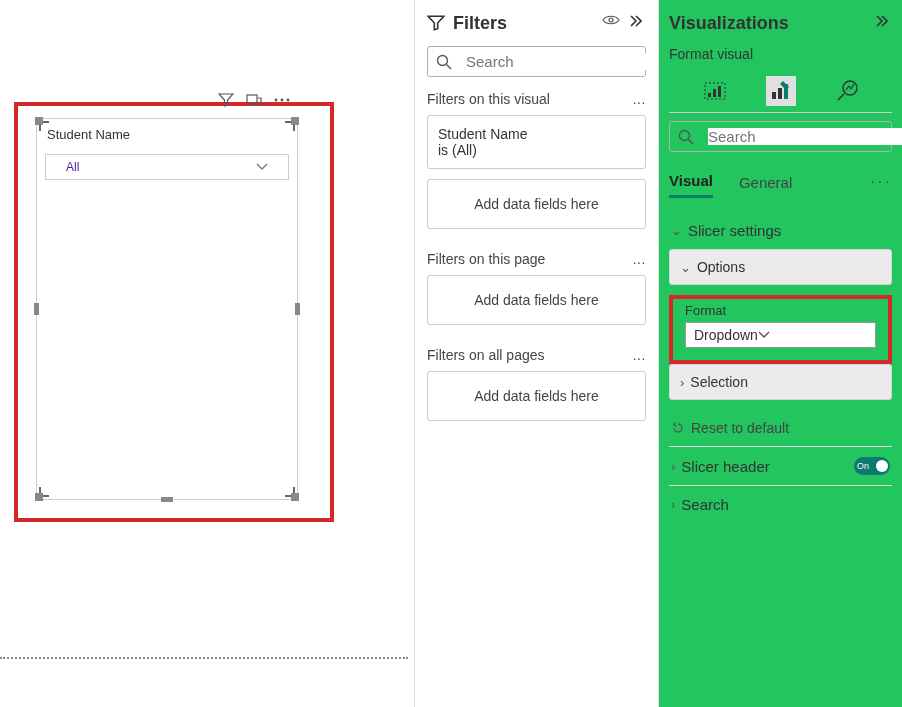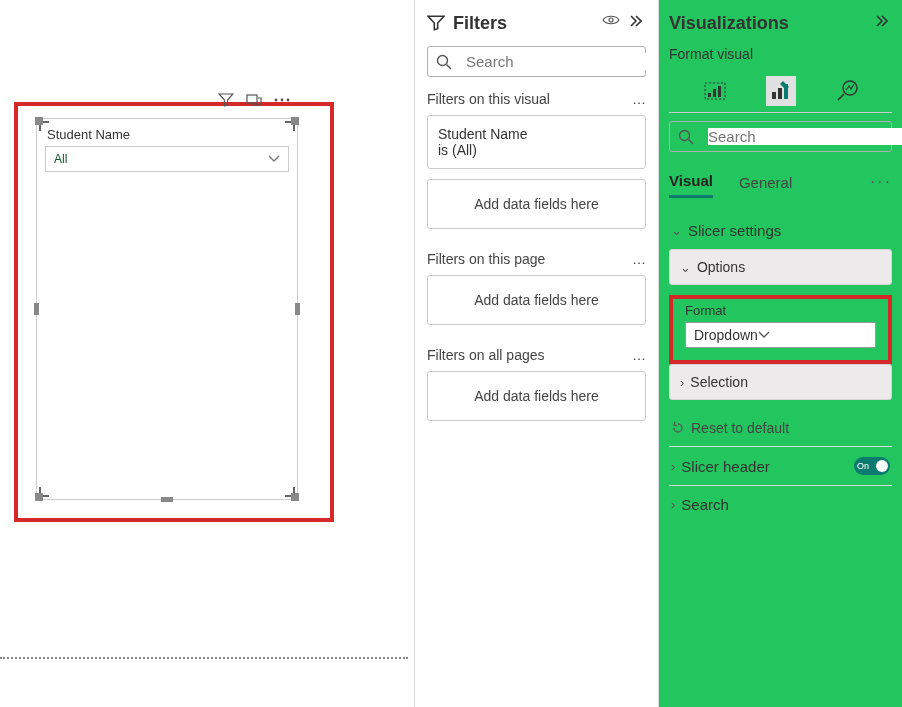--- a/index.html
+++ b/index.html
@@ -27,21 +27,21 @@
 .corner.tl::after { width: 2px; height: 10px; top: 0; left: 0; }
 .corner.tr::before { width: 10px; height: 2px; top: 0; right: 0; }
 .corner.tr::after { width: 2px; height: 10px; top: 0; right: 0; }
 .corner.bl::before { width: 10px; height: 2px; bottom: 0; left: 0; }
 .corner.bl::after { width: 2px; height: 10px; bottom: 0; left: 0; }
 .corner.br::before { width: 10px; height: 2px; bottom: 0; right: 0; }
 .corner.br::after { width: 2px; height: 10px; bottom: 0; right: 0; }
 .visual-toolbar { position: absolute; right: 4px; top: -30px; display: flex; gap: 6px; align-items: center; }
 .visual-toolbar .tbtn { width: 22px; height: 22px; display: flex; align-items: center; justify-content: center; color: #555; cursor: pointer; }
 .slicer-title { font-size: 13px; color: #333; padding: 8px 10px 4px; }
-.slicer-dropdown { margin: 0 8px; border: 1px solid #ccc; font-size: 12px; color: #14532d; padding: 5px 8px; display: flex; justify-content: space-between; align-items: center; cursor: pointer; }
+.slicer-dropdown { margin: 8px 8px; border: 1px solid #ccc; font-size: 12px; color: #4c1d95; padding: 5px 20px; display: flex; justify-content: space-between; align-items: center; cursor: pointer; }
 .dotted-line { position: absolute; left: 0; bottom: 48px; width: 408px; border-top: 2px dotted #888; }
 
 .filters-pane { width: 244px; border-left: 1px solid #ddd; background: #fff; padding: 0 12px; }
 .pane-header { display: flex; align-items: center; gap: 8px; height: 46px; }
 .pane-header h2 { font-size: 18px; font-weight: 600; color: #333; flex: 1; }
 .pane-header .hicon { width: 18px; height: 18px; color: #555; cursor: pointer; }
 .searchbox { display: flex; align-items: center; border: 1px solid #b0b0b0; border-radius: 3px; padding: 6px 8px; gap: 14px; margin-bottom: 14px; }
 .searchbox input { border: none; outline: none; font-size: 15px; flex: 1; color: #333; }
 .filter-section-head { display: flex; justify-content: space-between; align-items: center; font-size: 14px; color: #444; margin: 8px 0 8px; }
 .filter-card { border: 1px solid #ccc; border-radius: 3px; padding: 10px; font-size: 14px; color: #333; margin-bottom: 10px; }

